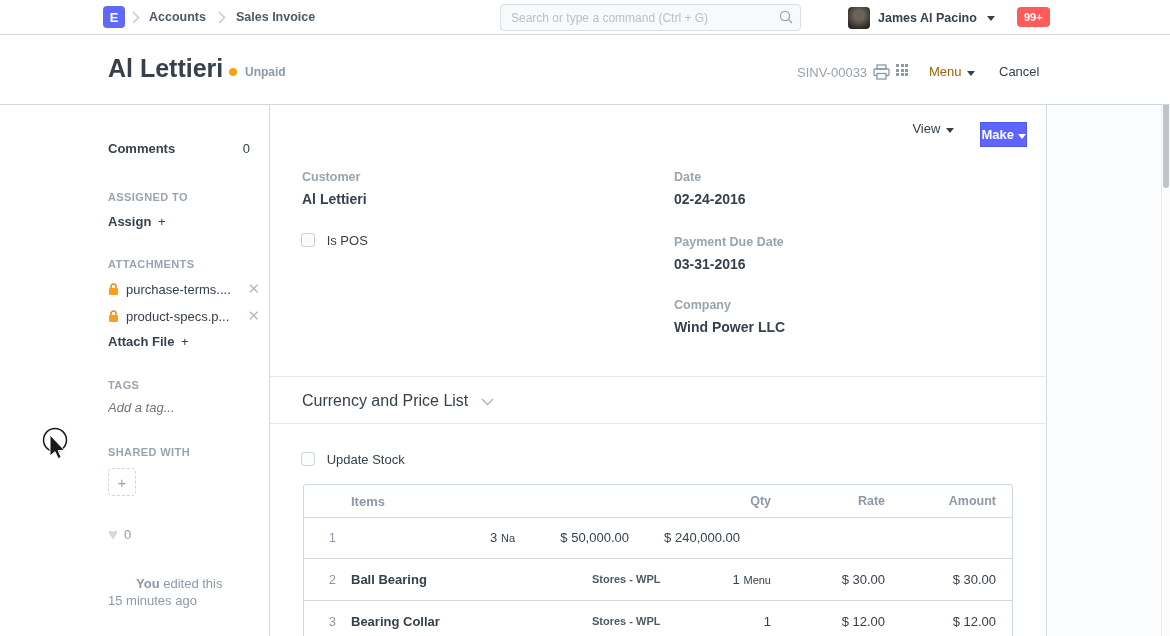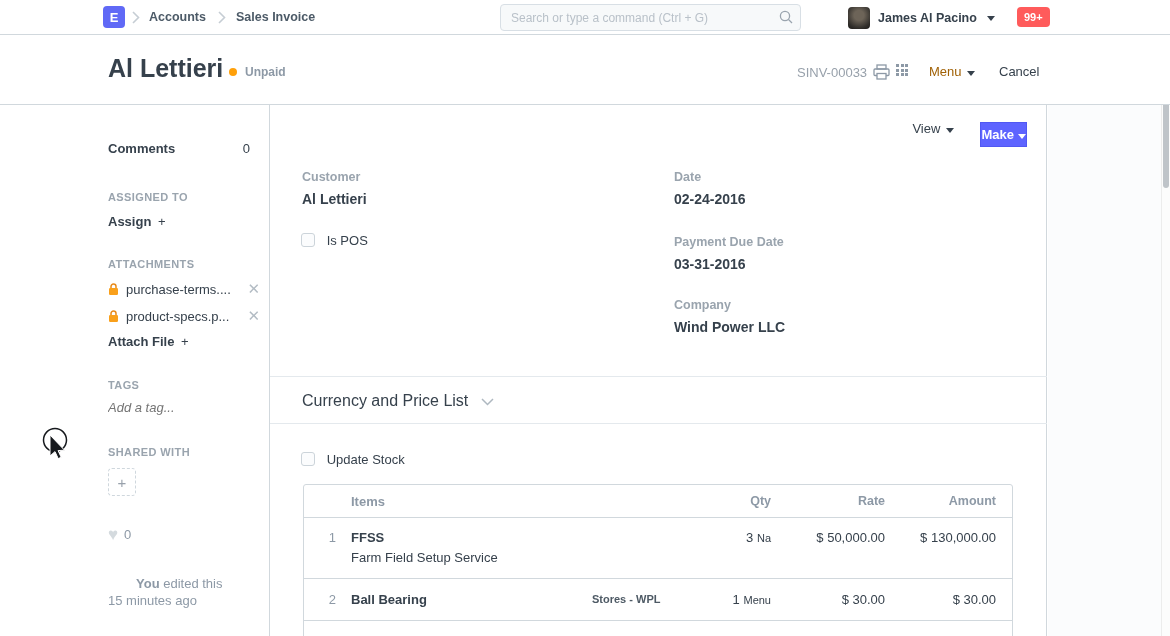--- a/index.html
+++ b/index.html
@@ -234,28 +234,24 @@
       <span class="c-idx">.</span>
       <span class="c-item">Items</span>
       <span class="c-wh"></span>
       <span class="c-qty">Qty</span>
       <span class="c-rate">Rate</span>
       <span class="c-amt">Amount</span>
     </div>
 
     <div class="t-row" style="padding-top:12px; padding-bottom:13px">
       <span class="c-idx">1</span>
-      <span class="c-item">
-        <div class="iname">FFSS</div>
-        <div class="idesc">Farm Field Setup Service</div>
-      </span>
       <span class="c-wh"></span>
       <span class="c-qty"><span>3</span> <span class="uom">Na</span></span>
       <span class="c-rate">$ 50,000.00</span>
-      <span class="c-amt">$ 130,000.00</span>
+      <span class="c-amt">$ 240,000.00</span>
     </div>
 
     <div class="t-row" style="padding-top:13px; padding-bottom:13px">
       <span class="c-idx">2</span>
       <span class="c-item">
         <div class="iname">Ball Bearing</div>
       </span>
       <span class="c-wh">Stores - WPL</span>
       <span class="c-qty"><span>1</span> <span class="uom">Menu</span></span>
       <span class="c-rate">$ 30.00</span>

